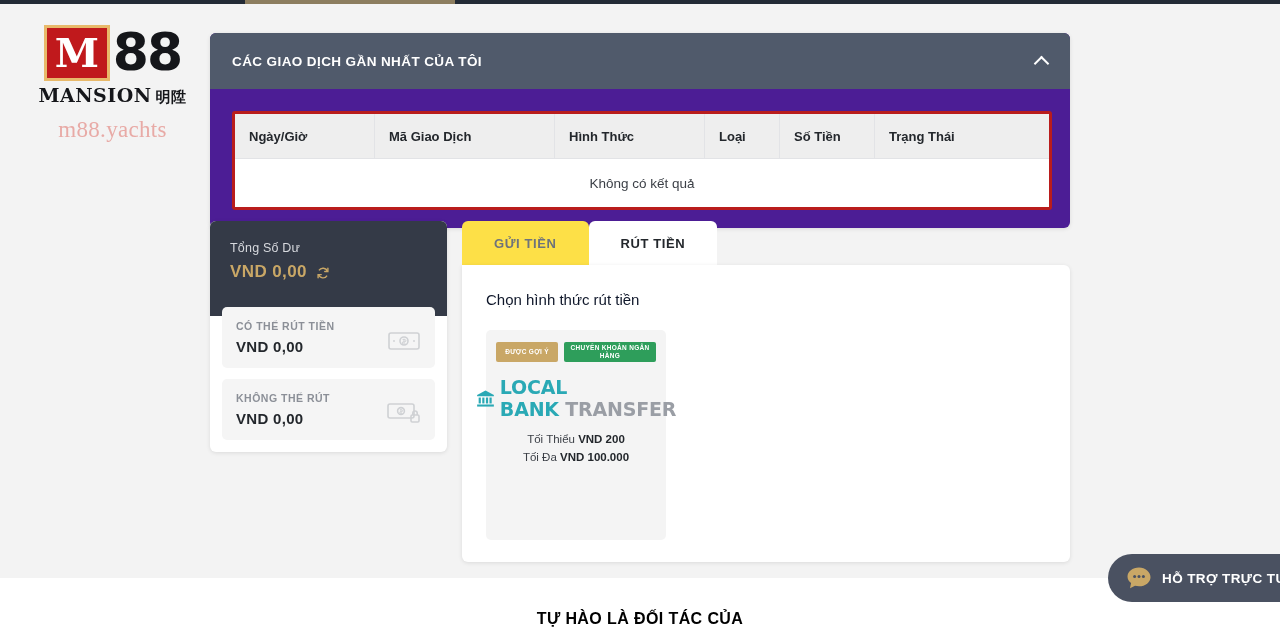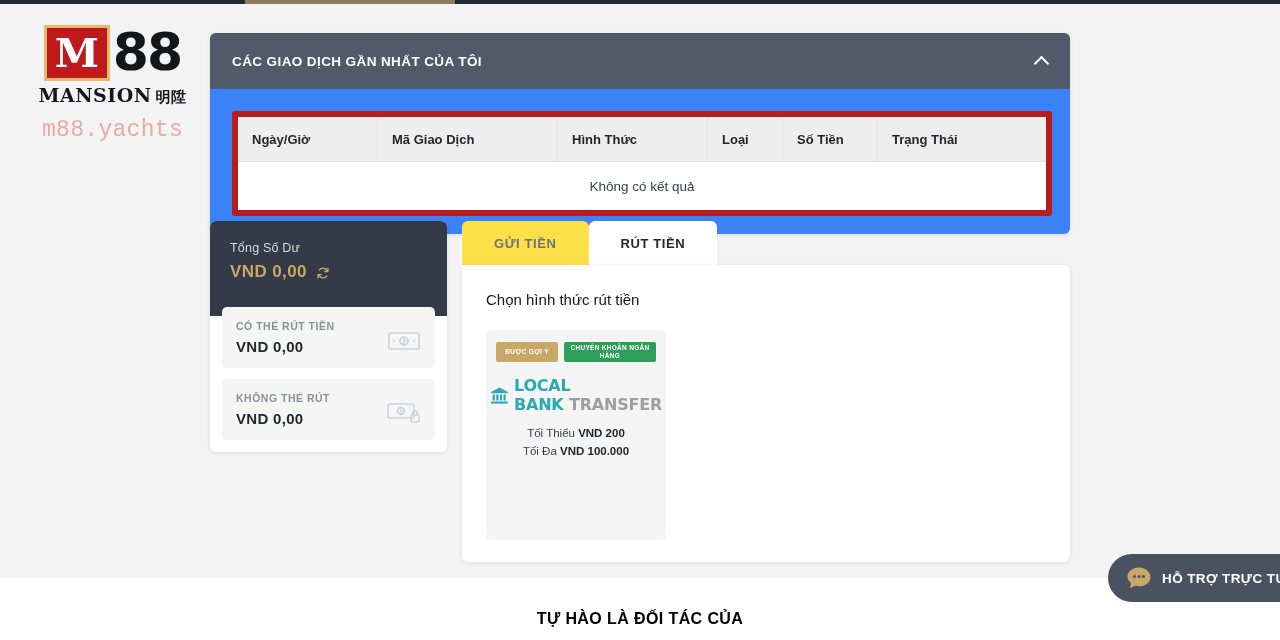--- a/index.html
+++ b/index.html
@@ -44,48 +44,48 @@
   }
   .brand-mansion {
     margin-top: 3px;
     font-family: "DejaVu Serif", serif; font-weight: bold;
     font-size: 19px; letter-spacing: 0.5px; color: #15161a;
     display: flex; align-items: baseline; justify-content: center; gap: 4px;
   }
   .brand-cjk { font-size: 15px; }
   .brand-domain {
     margin-top: 10px;
-    font-family: Liberation Mono, monospace;
+    font-family: Liberation Serif, serif;
     font-size: 23px; color: #e8aaa6; letter-spacing: 0.3px;
   }
 
   
   .tx-panel {
     position: absolute; left: 210px; top: 33px; width: 860px;
-    background: #3b82f6; border-radius: 6px;
+    background: #4c1d95; border-radius: 6px;
     box-shadow: 0 1px 4px rgba(0,0,0,0.10);
     padding-bottom: 18px;
   }
   .tx-head {
     height: 56px; background: #505a6b; border-radius: 6px 6px 0 0;
     display: flex; align-items: center; justify-content: space-between;
     padding: 0 22px;
   }
   .tx-head-title {
     color: #ffffff; font-size: 13.5px; font-weight: bold; letter-spacing: 0.4px;
   }
   .chev { width: 14px; height: 14px; position: relative; cursor: pointer; }
   .chev::before {
     content: ""; position: absolute; left: 2px; top: 4px;
     width: 9px; height: 9px;
     border-left: 2px solid #ffffff; border-top: 2px solid #ffffff;
     transform: rotate(45deg);
   }
 
-  .tx-table { margin: 22px 18px 0 22px; border: 6px solid #b91c1c; border-radius: 3px; }
+  .tx-table { margin: 22px 18px 0 22px; border: 3px solid #b91c1c; border-radius: 3px; }
   .tx-thead {
     display: flex; background: #eeeeee; height: 45px;
     border-bottom: 1px solid #e2e3e6;
   }
   .tx-th {
     display: flex; align-items: center; padding: 0 14px;
     font-size: 13px; font-weight: bold; color: #23272c;
     border-right: 1px solid #e2e3e6;
   }
   .tx-th:last-child { border-right: none; }
@@ -163,21 +163,21 @@
     display: flex; align-items: center; justify-content: center;
   }
   .badge-rec  { background: #c9a766; min-width: 62px; height: 20px; }
   .badge-bank { background: #2e9e5b; min-width: 60px; height: 20px; }
   .bank-logo {
     margin-top: 14px; display: flex; align-items: center; justify-content: center; gap: 5px;
   }
   .bank-ico { width: 19px; height: 19px; flex: 0 0 auto; }
   .bank-txt {
     font-family: "DejaVu Sans", sans-serif;
-    font-size: 16px; font-weight: bold; letter-spacing: -0.2px;
+    font-size: 19px; font-weight: bold; letter-spacing: -0.2px;
   }
   .bank-txt .t1 { color: #2aa9b5; }
   .bank-txt .t2 { color: #9a9ea5; }
   .limits { margin-top: 11px; text-align: center; font-size: 11.5px; color: #3b3f46; line-height: 1.55; }
   .limits b { color: #23272c; }
 
   
   .footer { position: absolute; left: 0; top: 578px; width: 1280px; height: 62px; background: #ffffff; }
   .footer-title {
     text-align: center; margin-top: 32px;

